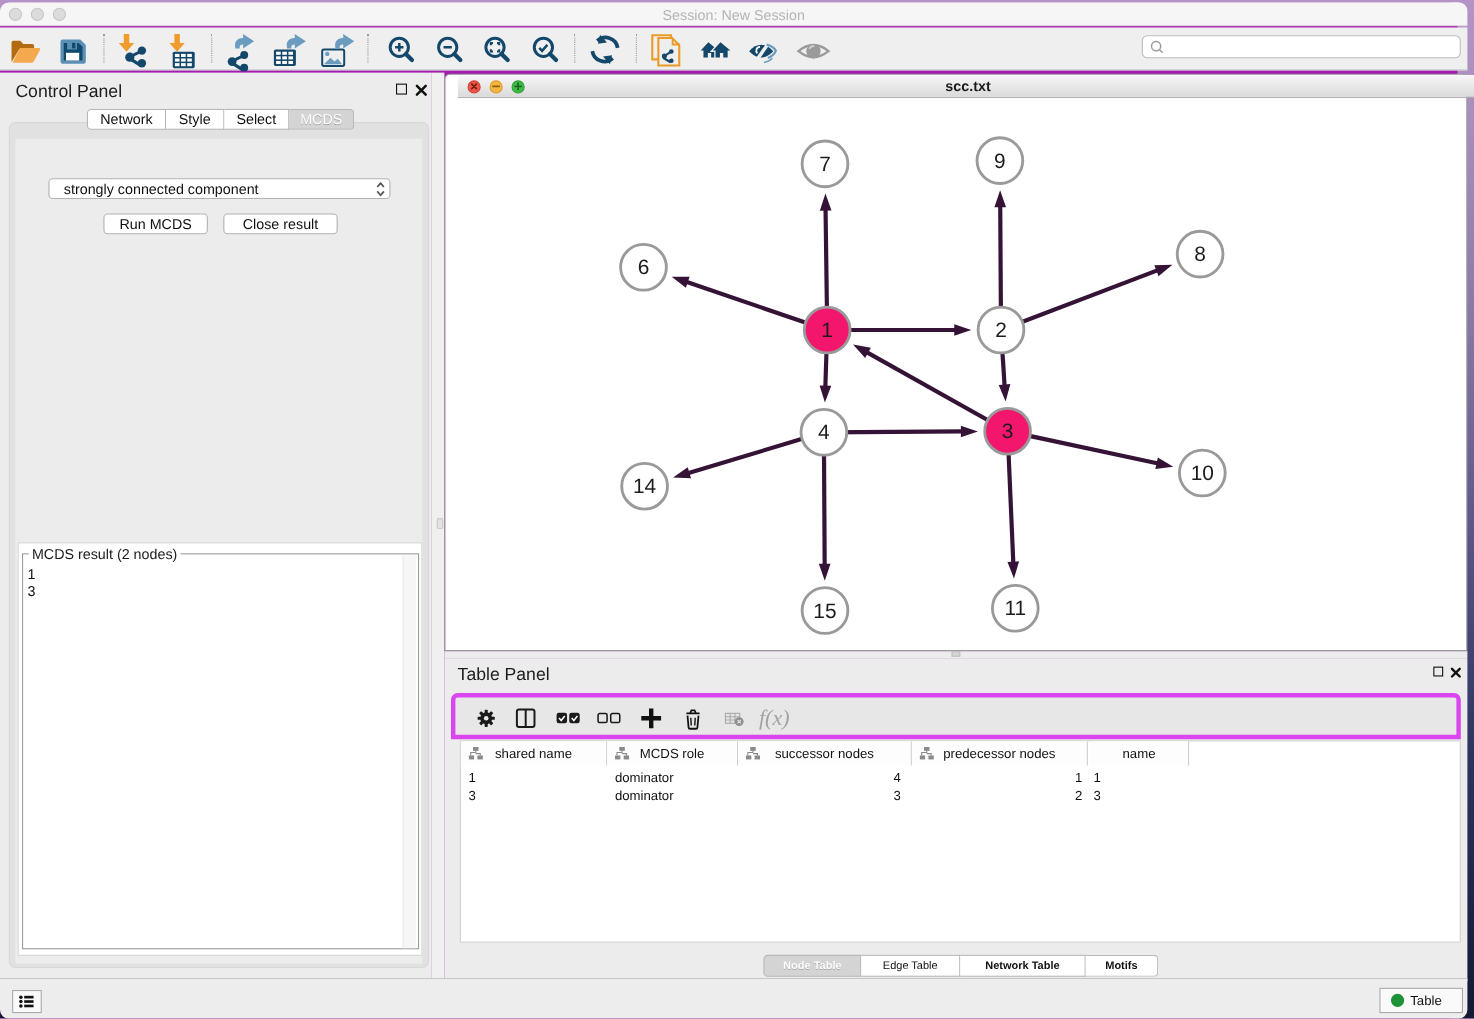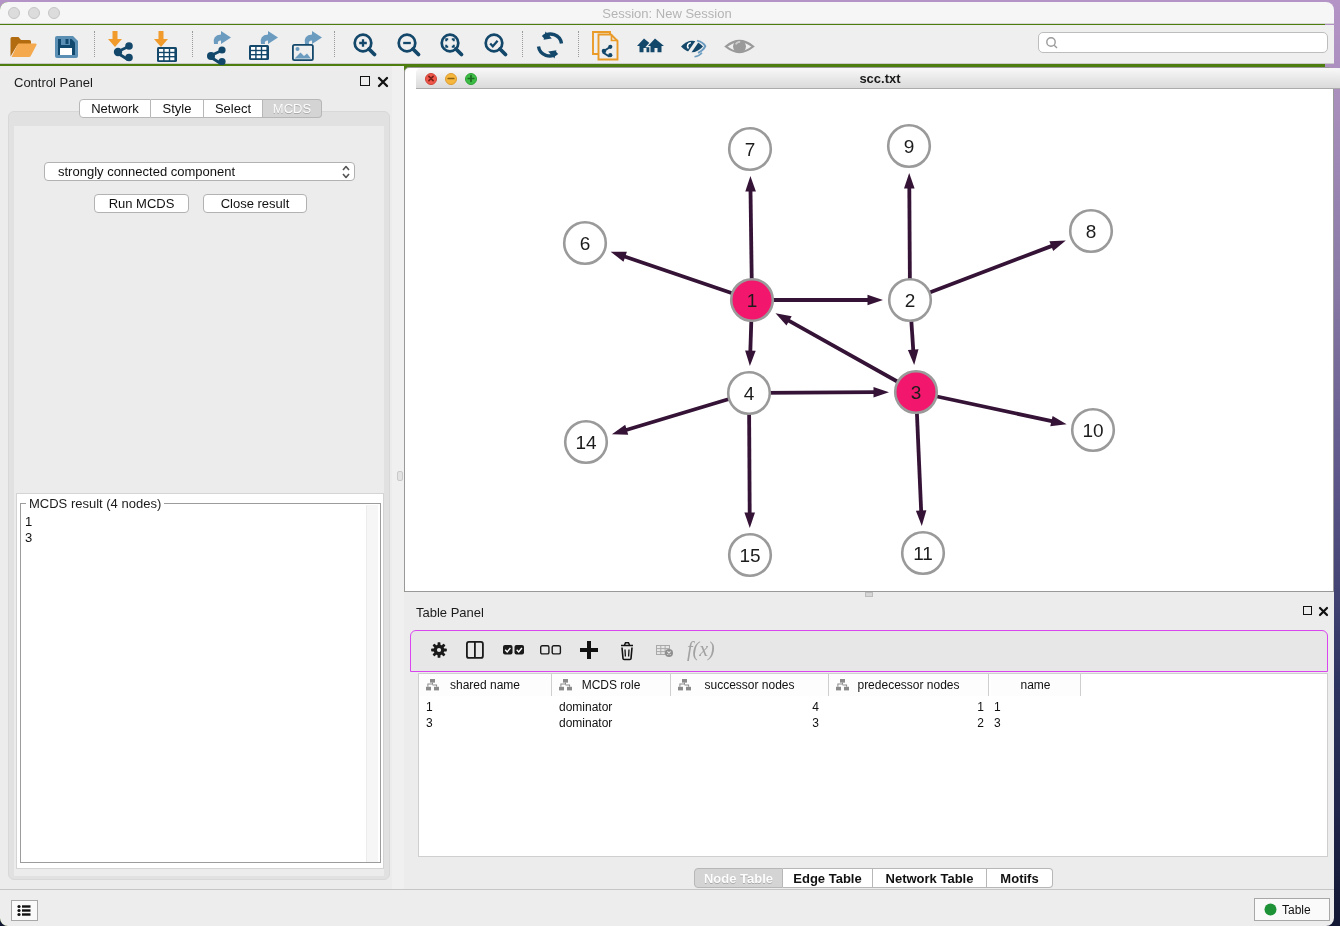--- a/index.html
+++ b/index.html
@@ -1,25 +1,25 @@
 <!DOCTYPE html>
 <html><head><meta charset="utf-8">
 <style>
 *{margin:0;padding:0;box-sizing:border-box}
 html,body{width:1340px;height:926px;overflow:hidden}
 body{font-family:"Liberation Sans",sans-serif;background:linear-gradient(180deg,#b493c6 0px,#a98fbc 100px,#8a7aa6 280px,#5d568a 480px,#2e3460 680px,#131834 926px)}
-#win{position:absolute;left:0;top:2px;width:1325px;height:924px;background:#4d7c0f;border-radius:8px 8px 8px 8px}
+#win{position:absolute;left:0;top:2px;width:1325px;height:924px;background:#a21caf;border-radius:8px 8px 8px 8px}
 #titlebar{position:absolute;left:0;top:0;width:1334px;height:22px;background:#f6f6f6;border-radius:8px 8px 0 0;border-bottom:1px solid #d8d8d8}
 .tl{position:absolute;top:5px;width:12px;height:12px;border-radius:50%;background:#dcdcdc;border:1px solid #c6c6c6}
 #wtitle{position:absolute;top:4px;left:0;width:100%;text-align:center;font-size:13px;color:#b4b4b4}
 #toolbar{position:absolute;left:0;top:23px;width:1334px;height:39px;background:#efefef;border-bottom:1px solid #cbcbcb}
 .sep{position:absolute;top:6px;height:26px;width:0;border-left:1px dotted #9a9a9a}
 #searchbox{position:absolute;left:1038px;top:7px;width:290px;height:21px;background:#fff;border:1px solid #bdbdbd;border-radius:5px}
 #ctrl{position:absolute;left:0;top:64px;width:392px;height:826px;background:#ececec}
-.panhead{font-size:13px;color:#1c1c1c}
+.panhead{font-size:16px;color:#1c1c1c}
 #tabpanel{position:absolute;left:8px;top:45px;width:382px;height:769px;background:#e1e1e1;border-radius:6px;border:1px solid #d8d8d8}
 #tabinner{position:absolute;left:5px;top:14px;width:370px;height:750px;background:#ececec}
 .tabrow{position:absolute;display:flex;font-size:13px;z-index:5}
 .tab{background:#fff;border:1px solid #b7b7b7;border-left:none;color:#111;display:flex;align-items:center;justify-content:center}
 .tab.first{border-left:1px solid #b7b7b7;border-radius:4px 0 0 4px}
 .tab.last{border-radius:0 4px 4px 0}
 .tab.sel{background:#d4d4d4;color:#fdfdfd;text-shadow:0 1px 0 #aaa}
 #optlab{position:absolute;left:0;top:73px;width:398px;text-align:center;font-size:13px;color:#1c1c1c}
 #dropdown{position:absolute;left:44px;top:96px;width:311px;height:19px;background:#fff;border:1px solid #b2b2b2;border-radius:4px;font-size:13px;color:#111;line-height:17px;padding-left:13px}
 .btn{position:absolute;height:19px;background:#fff;border:1px solid #b2b2b2;border-radius:4px;font-size:13px;color:#111;text-align:center;line-height:17px}
@@ -28,25 +28,25 @@
 #mcdslegend{position:absolute;left:5px;top:-8px;background:#fff;padding:0 3px;font-size:13px;color:#1c1c1c}
 #mcdstext{position:absolute;left:4px;top:10px;font-size:13px;color:#111;line-height:16px}
 #mcdsscroll{position:absolute;right:2px;top:1px;width:12px;height:357px;background:#f6f6f6;border-left:1px solid #ececec}
 #netframe{position:absolute;left:404px;top:65px;width:930px;height:525px;background:#fff;border:1px solid #999;border-radius:5px 5px 0 0}
 #nettitle{position:absolute;left:11px;top:0;width:100%;height:21px;background:linear-gradient(180deg,#f8f8f8,#dadada);border-bottom:1px solid #ababab;border-radius:5px 5px 0 0}
 .mtl{position:absolute;top:4.5px;width:12px;height:12px;border-radius:50%}
 #netname{position:absolute;top:3px;left:0;width:100%;text-align:center;font-size:13px;font-weight:bold;color:#1a1a1a}
 #graph{position:absolute;left:1px;top:22px}
 #hsplit{position:absolute;left:404px;top:590px;width:930px;height:7px;background:#ececec}
 #tablepanel{position:absolute;left:404px;top:597px;width:930px;height:293px;background:#ececec}
-#ttoolbar{position:absolute;left:6px;top:31px;width:918px;height:42px;background:#e7e7e7;border:1px solid #d946ef;border-radius:6px 6px 0 0}
+#ttoolbar{position:absolute;left:6px;top:31px;width:918px;height:42px;background:#e7e7e7;border:4px solid #d946ef;border-radius:6px 6px 0 0}
 #ttable{position:absolute;left:14px;top:74px;width:910px;height:184px;background:#fff;border:1px solid #cfcfcf}
 .th{position:absolute;top:0;height:22px;border-right:1px solid #cfcfcf;font-size:12px;color:#111;text-align:center;line-height:22px;background:#fdfdfd}
 .td{position:absolute;font-size:12px;color:#111;height:16px;line-height:16px}
-#btabs{position:absolute;display:flex;font-size:13px;font-weight:bold}
+#btabs{position:absolute;display:flex;font-size:10px;font-weight:bold}
 #statusbar{position:absolute;left:0;top:887px;width:1334px;height:37px;background:#ededed;border-top:1px solid #c6c6c6;border-radius:0 0 8px 8px}
 #membtn{position:absolute;right:4px;top:8px;width:76px;height:23px;background:#fafafa;border:1px solid #a8a8a8;font-size:12px;color:#111}
 #listbtn{position:absolute;left:11px;top:10px;width:27px;height:21px;background:#fafafa;border:1px solid #a8a8a8}
 
 </style></head>
 <body>
 <div id="win">
  <div id="titlebar">
   <div class="tl" style="left:8px"></div>
       <div class="tl" style="left:28px"></div>
@@ -217,21 +217,21 @@
       </div>
   <div id="dropdown">strongly connected component
     <svg width="10" height="14" style="position:absolute;right:3px;top:2px" viewBox="0 0 10 14">
           <path d="M2 5 L5 1.5 L8 5 M2 9 L5 12.5 L8 9" fill="none" stroke="#555" stroke-width="1.6" stroke-linejoin="round"></path>
         </svg>
   </div>
   <div class="btn" style="left:94px;top:128px;width:95px">Run MCDS</div>
   <div class="btn" style="left:203px;top:128px;width:104px">Close result</div>
   <div id="mcdsbox">
    <div id="mcdsframe">
-    <div id="mcdslegend">MCDS result (4 nodes)</div>
+    <div id="mcdslegend">MCDS result (2 nodes)</div>
     <div id="mcdstext">1<br>3</div>
     <div id="mcdsscroll"></div>
    </div>
   </div>
  </div>
  <div style="position:absolute;left:392px;top:64px;width:12px;height:826px;background:#f0f0f0"></div>
  <div style="position:absolute;left:397px;top:469px;width:6px;height:10px;background:#e3e3e3;border:1px solid #c9c9c9;border-radius:2px"></div>
  <div id="netframe">
   <div id="nettitle">
    <div class="mtl" style="left:9px;background:#f0574a;border:1px solid #ce4237"></div>
@@ -412,21 +412,21 @@
 <div class="td" style="left:410px;top:25px;width:155px;text-align:right">1</div>
 <div class="td" style="left:575px;top:25px">1</div>
 <div class="td" style="left:7px;top:41px">3</div>
 <div class="td" style="left:140px;top:41px">dominator</div>
 <div class="td" style="left:252px;top:41px;width:148px;text-align:right">3</div>
 <div class="td" style="left:410px;top:41px;width:155px;text-align:right">2</div>
 <div class="td" style="left:575px;top:41px">3</div>
   </div>
   <div id="btabs" style="left:290px;top:269px;height:20px">
    <div class="tab first sel" style="width:89px;font-weight:bold">Node Table</div>
-   <div class="tab" style="width:90px;font-weight:bold">Edge Table</div>
+   <div class="tab" style="width:90px;font-weight:normal">Edge Table</div>
    <div class="tab" style="width:114px;font-weight:bold">Network Table</div>
    <div class="tab last" style="width:66px;font-weight:bold">Motifs</div>
   </div>
  </div>
  <div id="statusbar">
   <div id="listbtn"><svg width="25" height="19" viewBox="0 0 25 19">
           <g fill="#111">
             <circle cx="7" cy="5.5" r="1.6"></circle>
             <circle cx="7" cy="9.5" r="1.6"></circle>
             <circle cx="7" cy="13.5" r="1.6"></circle>

